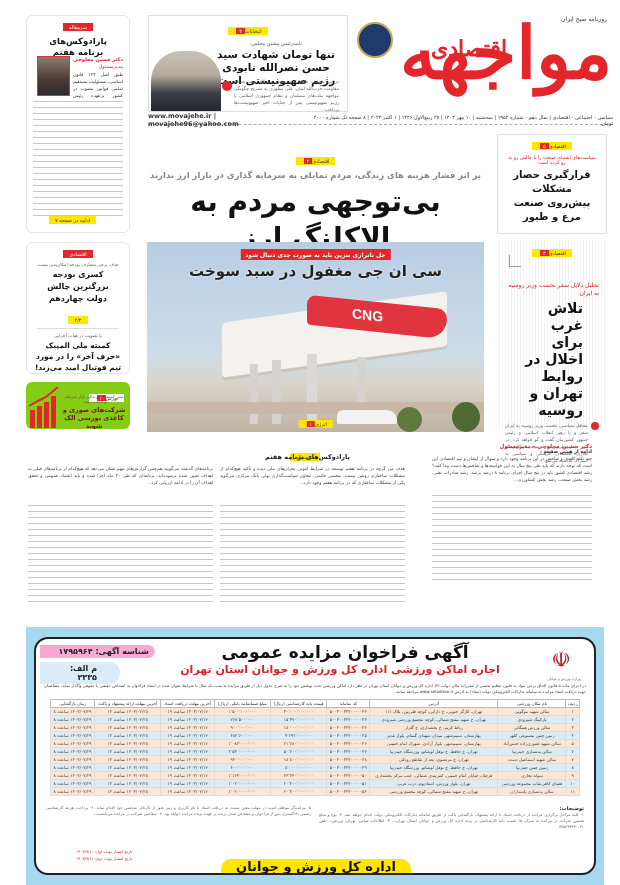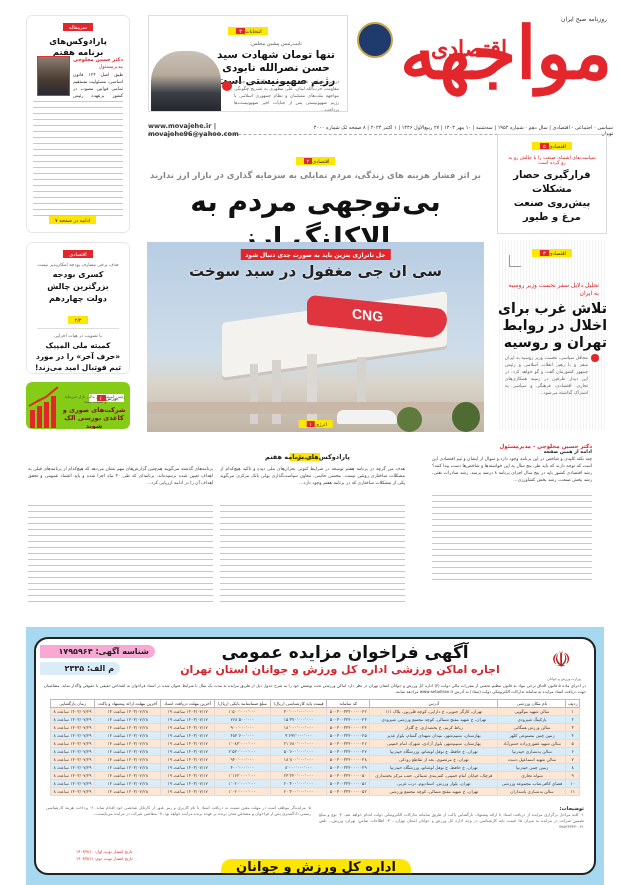--- a/index.html
+++ b/index.html
@@ -12,21 +12,21 @@
 .hl{font-weight:bold;color:#111;text-align:center;direction:rtl}
 .red{color:#d6242a}
 .lines{background:repeating-linear-gradient(180deg,#999 0 1px,transparent 1px 6px);opacity:.55}
 
 #logo{left:402px;top:5px;width:210px;height:95px}
 #logo .big{position:absolute;right:0;top:8px;font-size:72px;font-weight:bold;color:#e2262b;font-family:"DejaVu Serif",serif;direction:rtl;line-height:80px}
 #logo .small{position:absolute;right:105px;top:30px;font-size:22px;color:#e2262b;font-weight:bold;direction:rtl;font-family:"DejaVu Serif",serif}
 #logo .sub{position:absolute;right:5px;top:10px;font-size:6px;color:#333;direction:rtl}
 #emblem{left:357px;top:22px;width:36px;height:36px;border-radius:50%;background:#1f3b6e;border:2px solid #c9a64b}
 #topbox{left:148px;top:15px;width:200px;height:97px;border:1px solid #ddd;background:#fff}
-#infobar{left:148px;top:126px;width:465px;height:9px;border-bottom:1px dashed #aaa;font-size:5px;color:#333;display:flex;justify-content:space-between;align-items:center;direction:rtl}
+#infobar{left:148px;top:116px;width:465px;height:9px;border-bottom:1px dashed #aaa;font-size:5px;color:#333;display:flex;justify-content:space-between;align-items:center;direction:rtl}
 #infobar .url{font-weight:bold;font-size:6.5px;direction:ltr}
 
 .lbox{border:1px solid #e5e5e5;border-radius:6px;background:#fff}
 #editorial{left:26px;top:15px;width:104px;height:218px}
 #left2{left:26px;top:242px;width:104px;height:132px}
 #bourse{left:26px;top:382px;width:104px;height:47px;background:#84cc16;border-radius:6px;overflow:hidden}
 
 #mainhead{left:148px;top:146px;width:335px;height:100px}
 #rightbox1{left:497px;top:134px;width:110px;height:100px;border:1px solid #ddd}
 #rightbox2{left:497px;top:240px;width:110px;height:190px;background:repeating-linear-gradient(90deg,#fff 0 2px,#f3f3f3 2px 3px)}
@@ -114,21 +114,21 @@
 <div id="rightbox1" class="abs">
   <div style="text-align:center;margin-top:-2px"><span class="tag"><span class="num">۵</span><span>اقتصادی</span></span></div>
   <div class="rtl red" style="font-size:4.8px;text-align:center;margin:3px 8px">سیاست‌های اشتباه، صنعت را با چالش رو به رو کرده است</div>
   <div class="hl" style="font-size:10px;line-height:14px;margin:2px 14px">قرارگیری حصار مشکلات پیش‌روی صنعت مرغ و طیور</div>
 </div>
 
 <div id="rightbox2" class="abs">
   <div style="text-align:center"><span class="tag"><span class="num">۳</span><span>اقتصادی</span></span></div>
   <div style="position:absolute;left:12px;top:15px;width:12px;height:12px;border-left:1px solid #999;border-bottom:1px solid #999"></div>
   <div class="rtl red" style="font-size:6px;margin:22px 8px 0 8px;line-height:8px">تحلیل دلایل سفر نخست وزیر روسیه به ایران</div>
-  <div class="hl" style="font-size:14px;line-height:17px;margin:3px 0;text-align:right">تلاش غرب برای اخلال در روابط تهران و روسیه</div>
+  <div class="hl" style="font-size:14px;line-height:17px;margin:3px 24px;text-align:right">تلاش غرب برای اخلال در روابط تهران و روسیه</div>
   <div style="display:flex;direction:rtl;gap:3px;margin:3px 8px">
     <span style="width:8px;height:8px;border-radius:50%;background:#e2262b;flex:none"></span>
     <div class="gray-txt" style="height:62px;overflow:hidden">محافل سیاسی، نخست وزیر روسیه به ایران سفر و با رهبر انقلاب اسلامی و رئیس جمهور کشورمان گفت و گو خواهد کرد. در این دیدار طرفین در زمینه همکاری‌های تجاری، اقتصادی، فرهنگی و سیاسی به اشتراک گذاشته می‌شود...</div>
   </div>
 </div>
 
 <div id="photo" class="abs">
   <div style="position:absolute;left:50%;transform:translateX(-50%);top:7px;background:#e2262b;color:#fff;font-size:6px;font-weight:bold;padding:2px 5px;white-space:nowrap;direction:rtl">حل ناترازی بنزین باید به صورت جدی دنبال شود</div>
   <div class="hl" style="position:absolute;left:0;right:0;top:20px;font-size:15px;color:#222;text-shadow:0 0 3px #fff">سی ان جی مغفول در سبد سوخت</div>
 
@@ -166,21 +166,21 @@
   <div class="lines" style="position:absolute;left:8px;top:65px;width:185px;height:100px"></div>
 </div>
 
 <div id="ad" class="abs">
   <div class="inner">
     <div style="position:absolute;right:20px;top:8px;width:26px;height:28px;text-align:center;font-size:22px;color:#b22;font-weight:bold">☫</div>
     <div class="rtl" style="position:absolute;right:10px;top:38px;width:40px;font-size:3.5px;color:#555;text-align:center">وزارت ورزش و جوانان</div>
     <div class="hl" style="position:absolute;left:120px;right:60px;top:2px;font-size:17px;line-height:22px">آگهی فراخوان مزایده عمومی</div>
     <div class="hl red" style="position:absolute;left:110px;right:60px;top:24px;font-size:11px">اجاره اماکن ورزشی اداره کل ورزش و جوانان استان تهران</div>
     <div class="rtl" style="position:absolute;left:4px;top:6px;width:115px;background:#f9a8d4;border-radius:0 10px 10px 0;font-size:8px;font-weight:bold;padding:2px 6px">شناسه آگهی: ۱۷۹۵۹۶۴</div>
-    <div class="rtl" style="position:absolute;left:4px;top:23px;width:80px;background:#d9ecf7;border-radius:0 10px 10px 0;font-size:8px;font-weight:bold;padding:2px 6px">م الف: ۲۳۳۵</div>
+    <div class="rtl" style="position:absolute;left:4px;top:23px;width:80px;background:#d9ecf7;border-radius:0 10px 10px 0;font-size:8px;font-weight:bold;padding:2px 23px">م الف: ۲۳۳۵</div>
     <div class="gray-txt" style="position:absolute;left:8px;right:8px;top:44px;font-size:4px;line-height:6px;color:#333">در اجرای ماده ۵ قانون الحاق برخی مواد به قانون تنظیم بخشی از مقررات مالی دولت (۲) اداره کل ورزش و جوانان استان تهران در نظر دارد اماکن ورزشی تحت پوشش خود را به شرح جدول ذیل از طریق مزایده به مدت یک سال با شرایط عنوان شده در اسناد فراخوان به اشخاص حقیقی یا حقوقی واگذار نماید. متقاضیان جهت دریافت اسناد مزایده به سامانه تدارکات الکترونیکی دولت (ستاد) به آدرس www.setadiran.ir مراجعه نمایند.</div>
     <div style="position:absolute;left:14px;right:14px;top:60px">
       <table>
         <thead>
             <tr id="thead-row">
               <th>ردیف</th>
               <th>نام مکان ورزشی</th>
               <th>آدرس</th>
               <th>کد سامانه</th>
               <th>قیمت پایه کارشناسی (ریال)</th>

